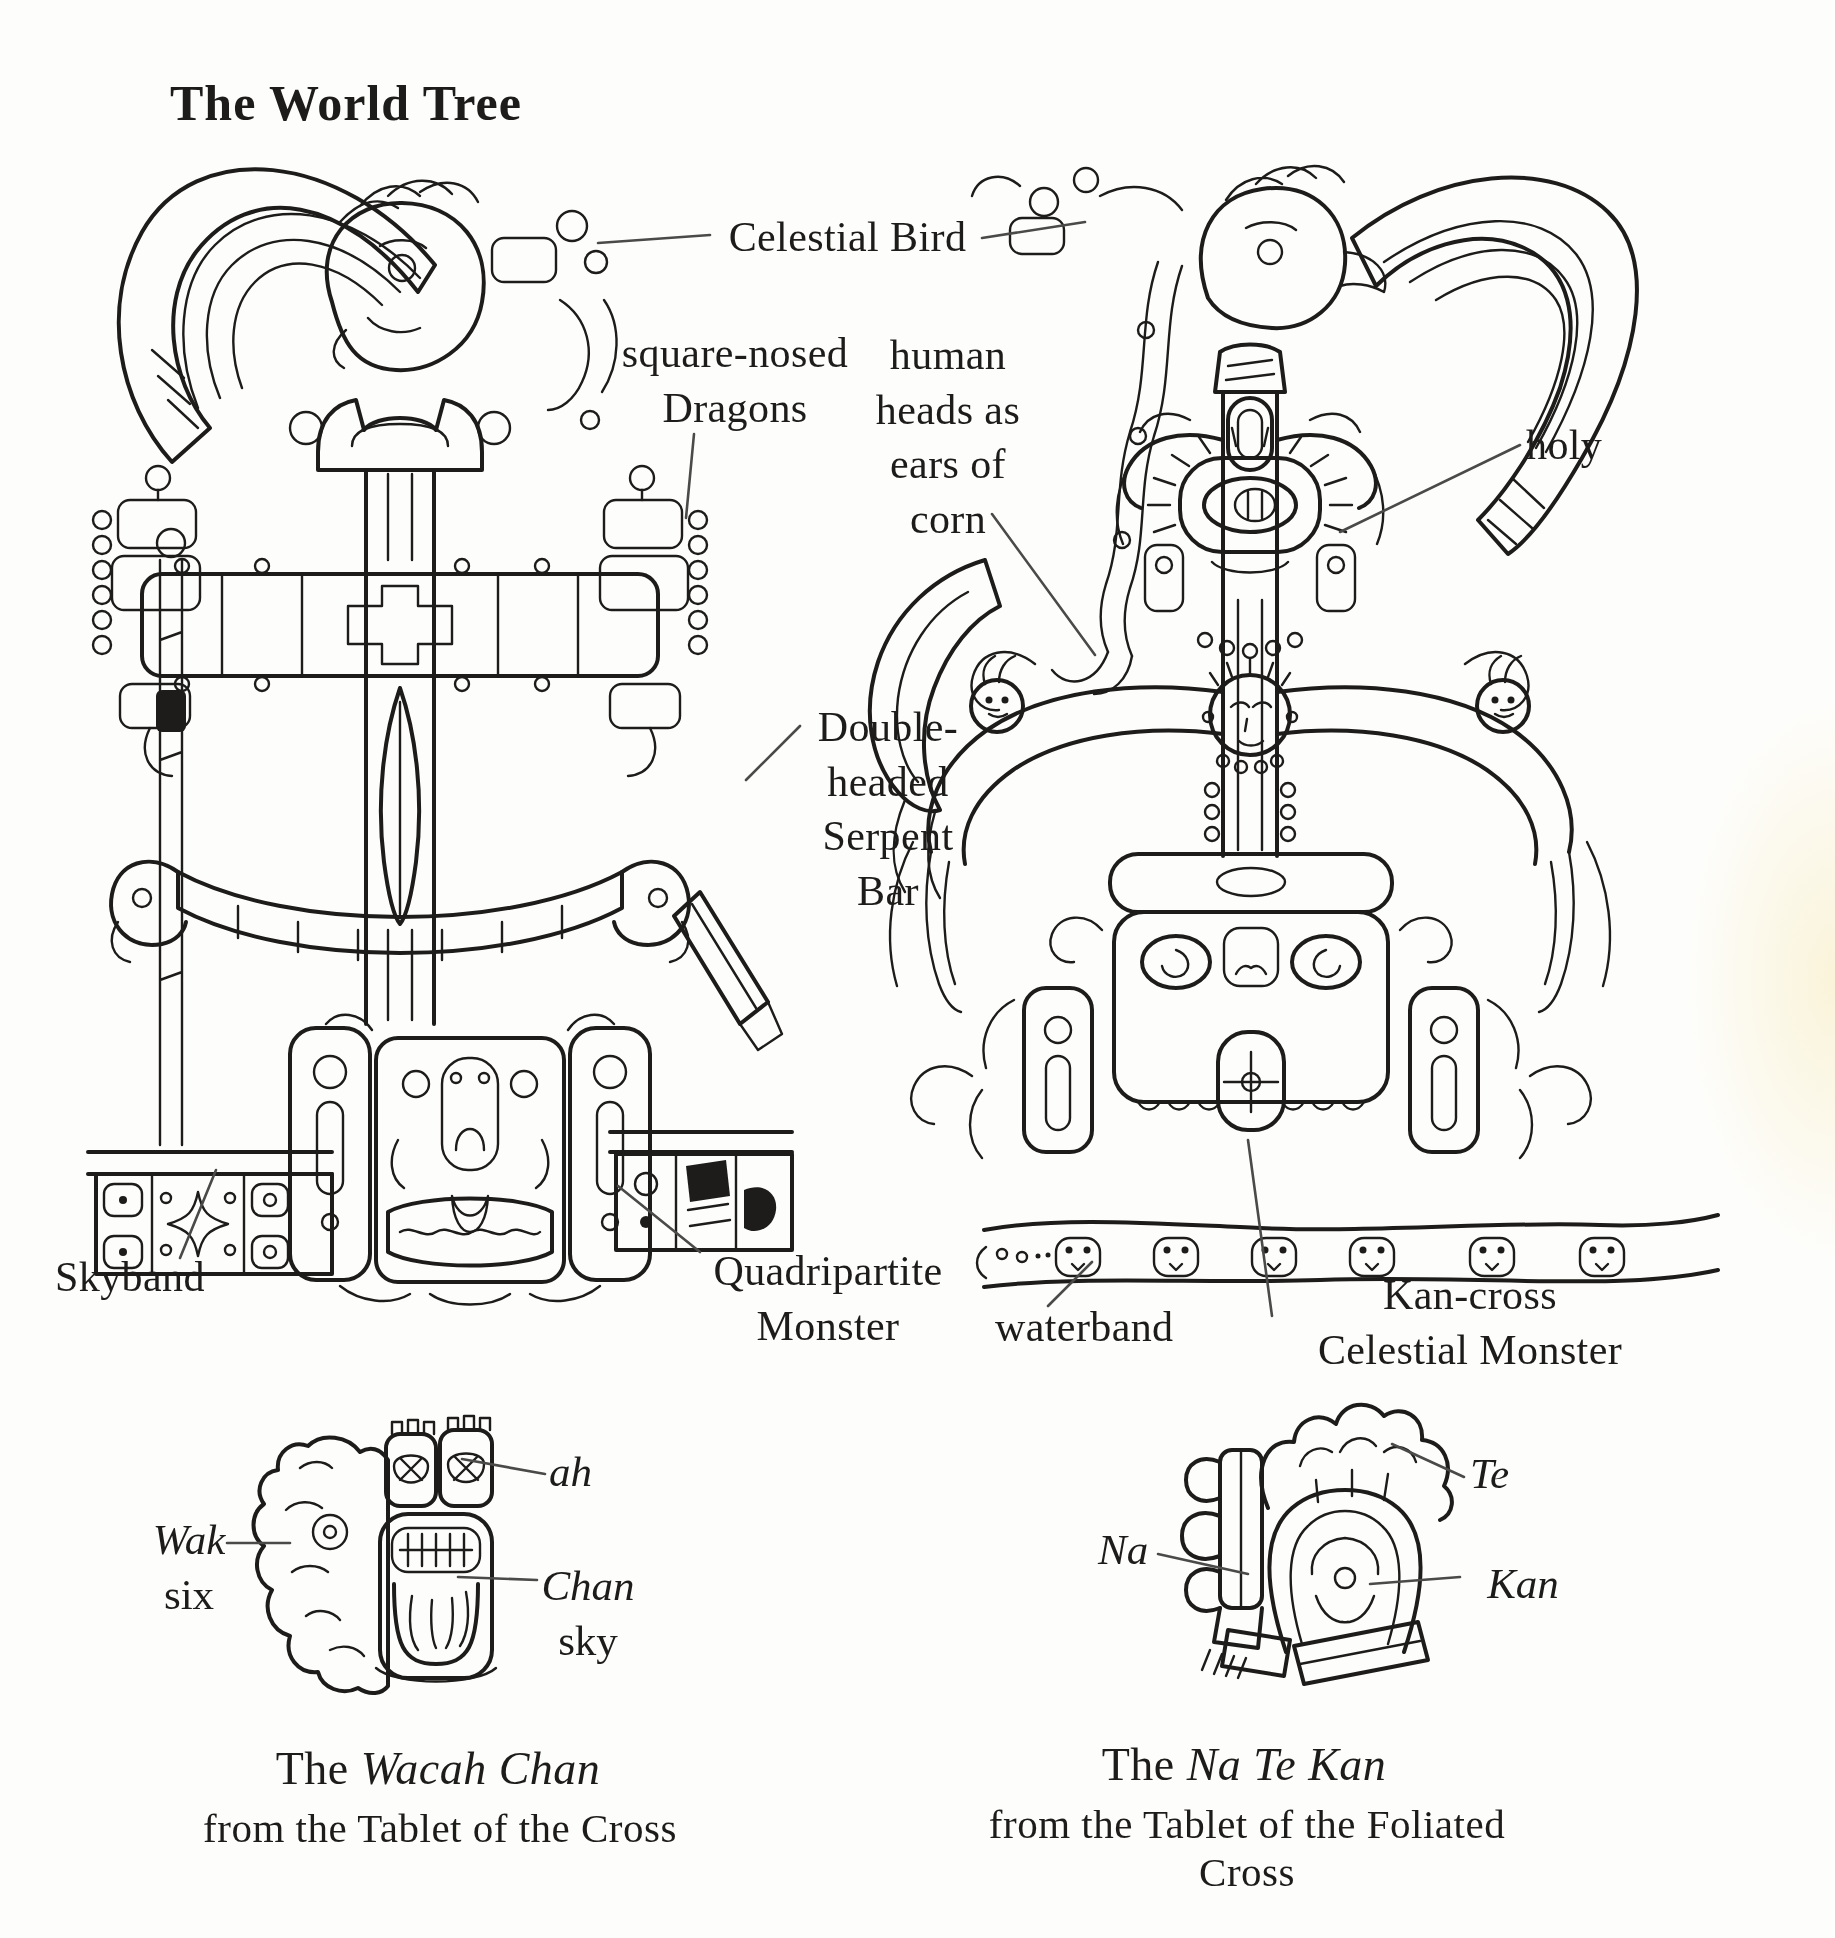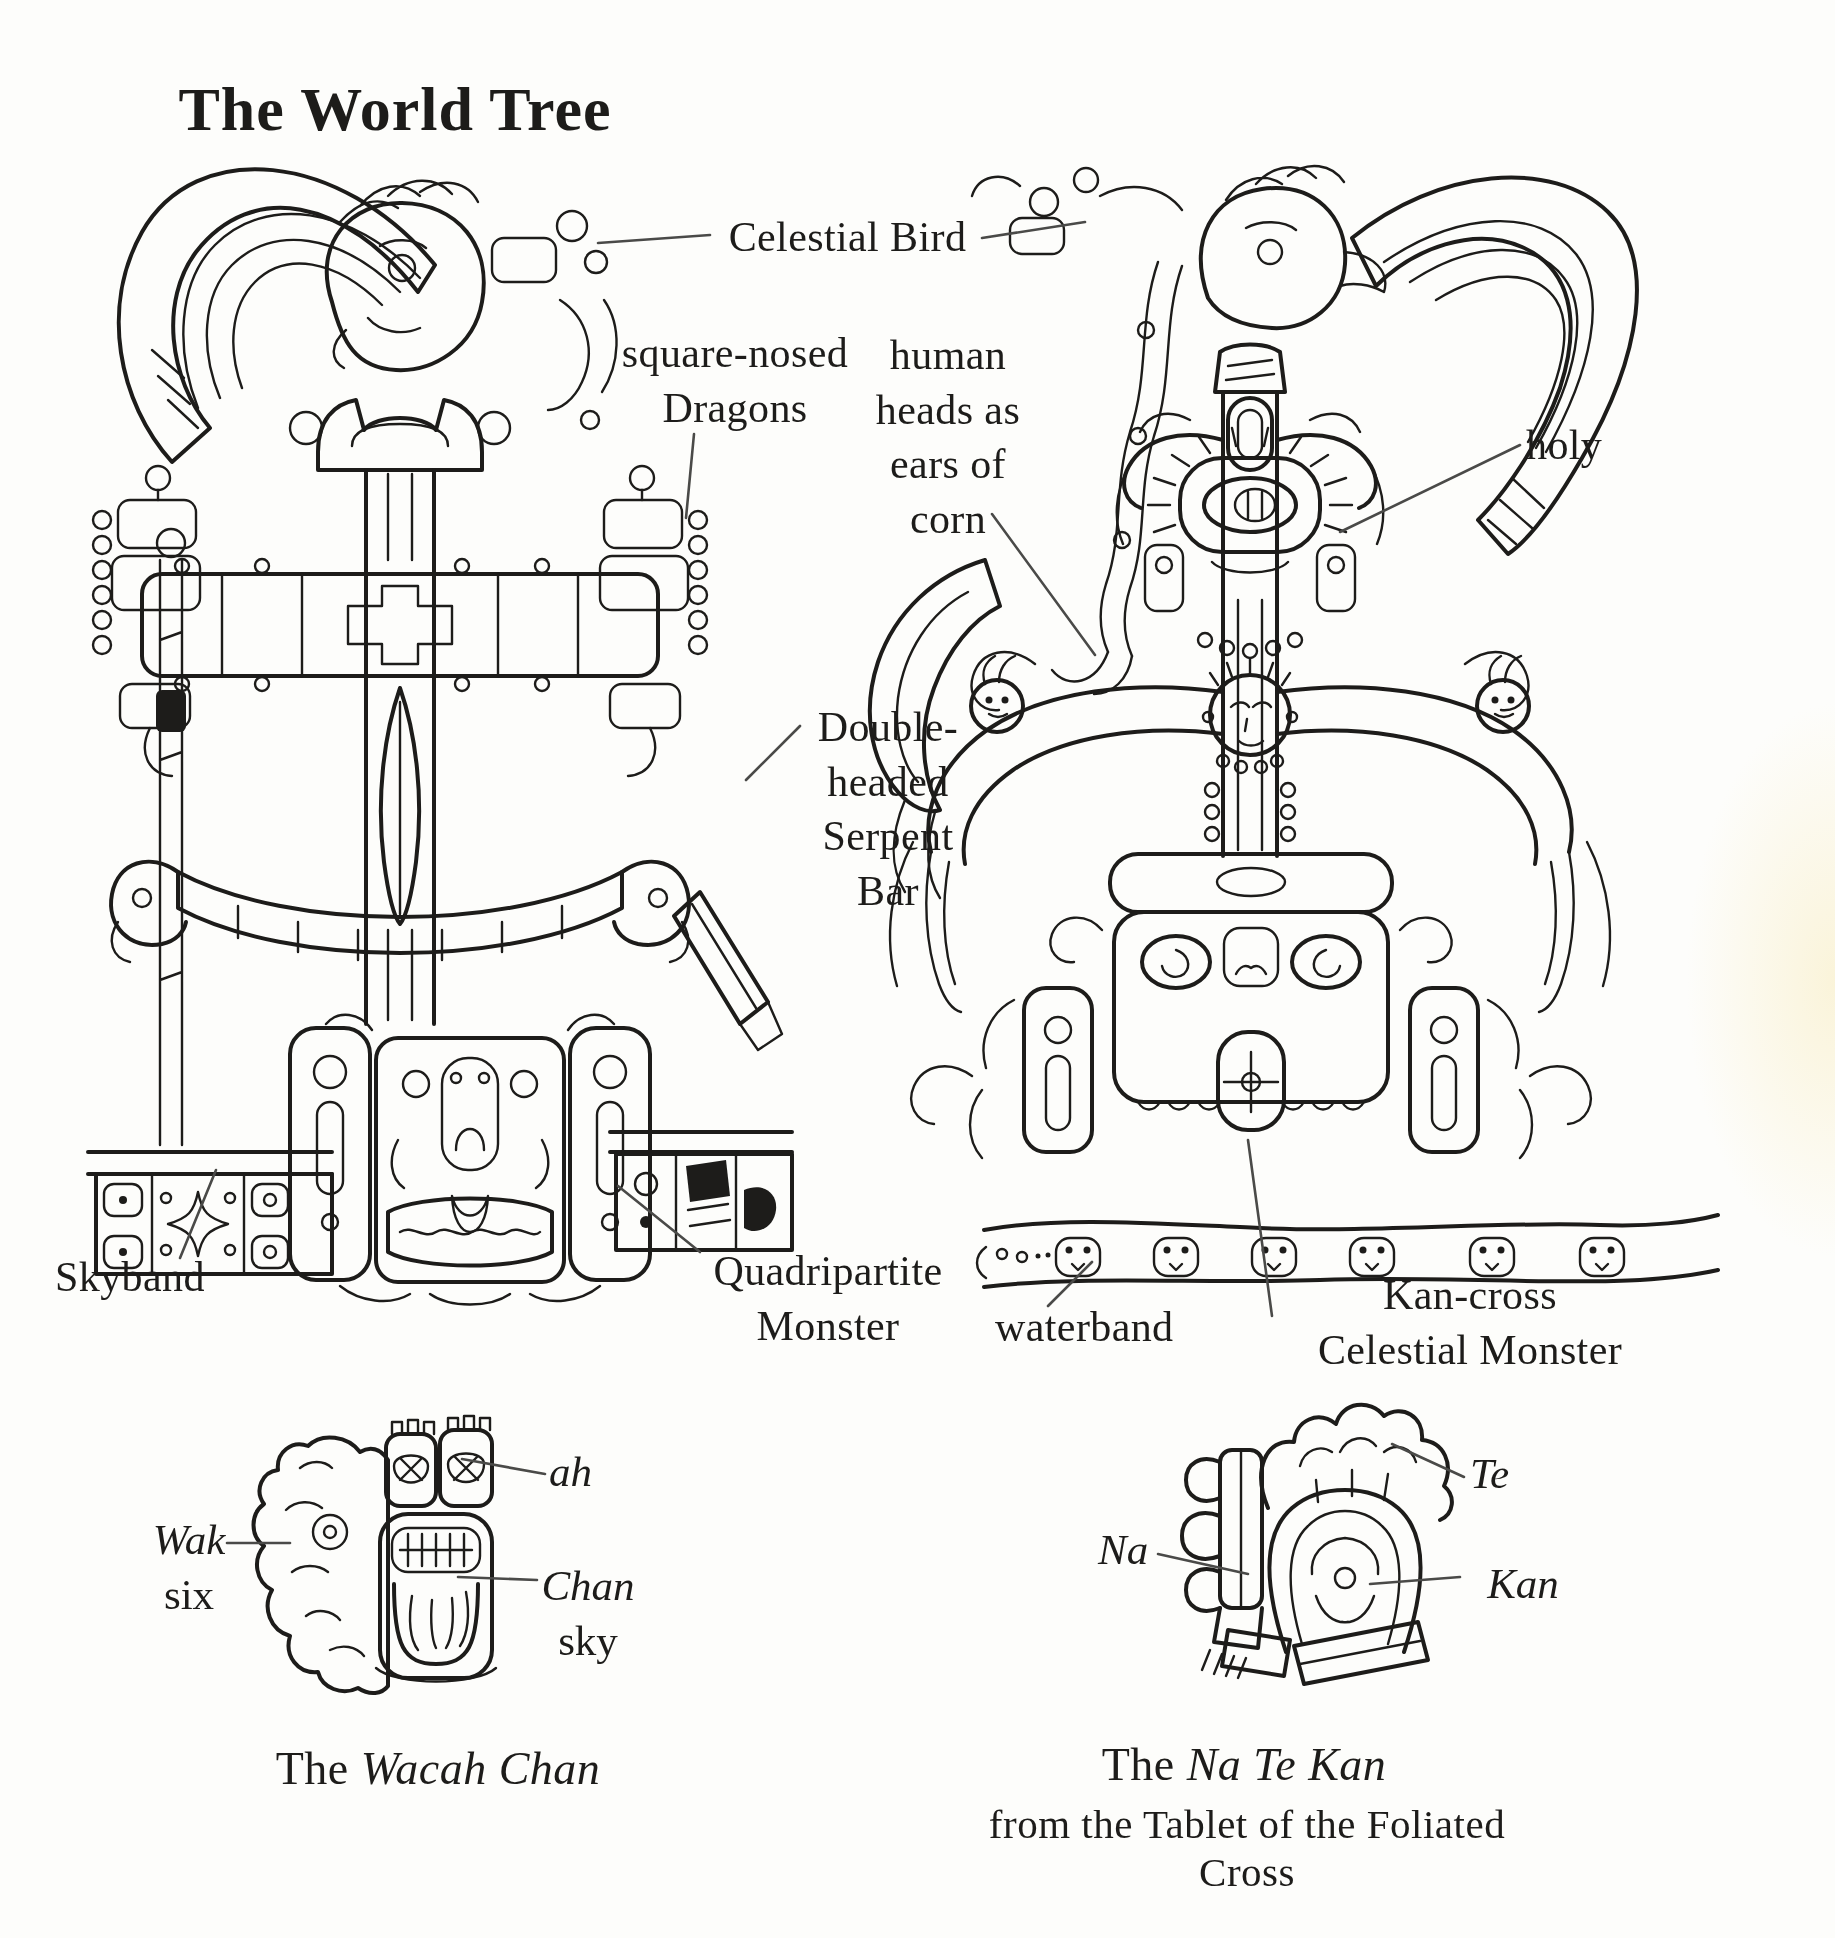--- a/index.html
+++ b/index.html
@@ -7,21 +7,21 @@
         background:var(--paper,#fdfdfb);color:var(--ink,#1d1c1a);
         font-family:"Liberation Serif", serif;overflow:hidden}
   .tint{position:absolute;right:0;top:700px;width:150px;height:560px;pointer-events:none;
         background:radial-gradient(ellipse at 100% 50%, rgba(248,236,190,.55), rgba(248,236,190,0) 70%)}
   svg.art{position:absolute;left:0;top:0}
   svg.art *{vector-effect:none}
   .ln{fill:none;stroke:currentColor;stroke-width:4;stroke-linecap:round;stroke-linejoin:round}
   .ln2{fill:none;stroke:currentColor;stroke-width:2.4;stroke-linecap:round;stroke-linejoin:round}
   .fl{fill:currentColor;stroke:none}
   .leader{fill:none;stroke:var(--leader,#4a4a48);stroke-width:2.6;stroke-linecap:round}
-  .title{position:absolute;font-weight:bold;font-size:62px;text-align:center;letter-spacing:1px}
+  .title{position:absolute;font-weight:bold;font-size:50px;letter-spacing:1px}
   .lbl{position:absolute;font-size:42px;line-height:1.3;white-space:pre-line;letter-spacing:.4px}
   .ctr{text-align:center}
   .it{font-style:italic}
   .glyphlbl{position:absolute;font-size:43px;line-height:1.28;text-align:center}
   .caption-main{position:absolute;font-size:46px;text-align:center;letter-spacing:.5px}
   .caption-sub{position:absolute;font-size:41px;text-align:center;letter-spacing:.5px}
 </style>
 </head>
 <body>
 
@@ -416,18 +416,19 @@
     <div>sky</div>
   </div>
 
   <div class="glyphlbl it" style="left:1098px;top:1522px;width:90px;text-align:left">Na</div>
   <div class="glyphlbl it" style="left:1470px;top:1446px;width:90px;text-align:left">Te</div>
   <div class="glyphlbl it" style="left:1468px;top:1556px;width:110px;text-align:center">Kan</div>
 
   <div class="caption-main" style="left:218px;top:1742px;width:440px">
     <span>The </span><span class="it">Wacah Chan</span>
   </div>
+  <div class="caption-sub" style="left:170px;top:1804px;width:540px">from the Tablet of the Cross</div>
 
   <div class="caption-main" style="left:1024px;top:1738px;width:440px">
     <span>The </span><span class="it">Na Te Kan</span>
   </div>
   <div class="caption-sub" style="left:977px;top:1800px;width:540px">from the Tablet of the Foliated Cross</div>
 </div>
 
 </body></html>

